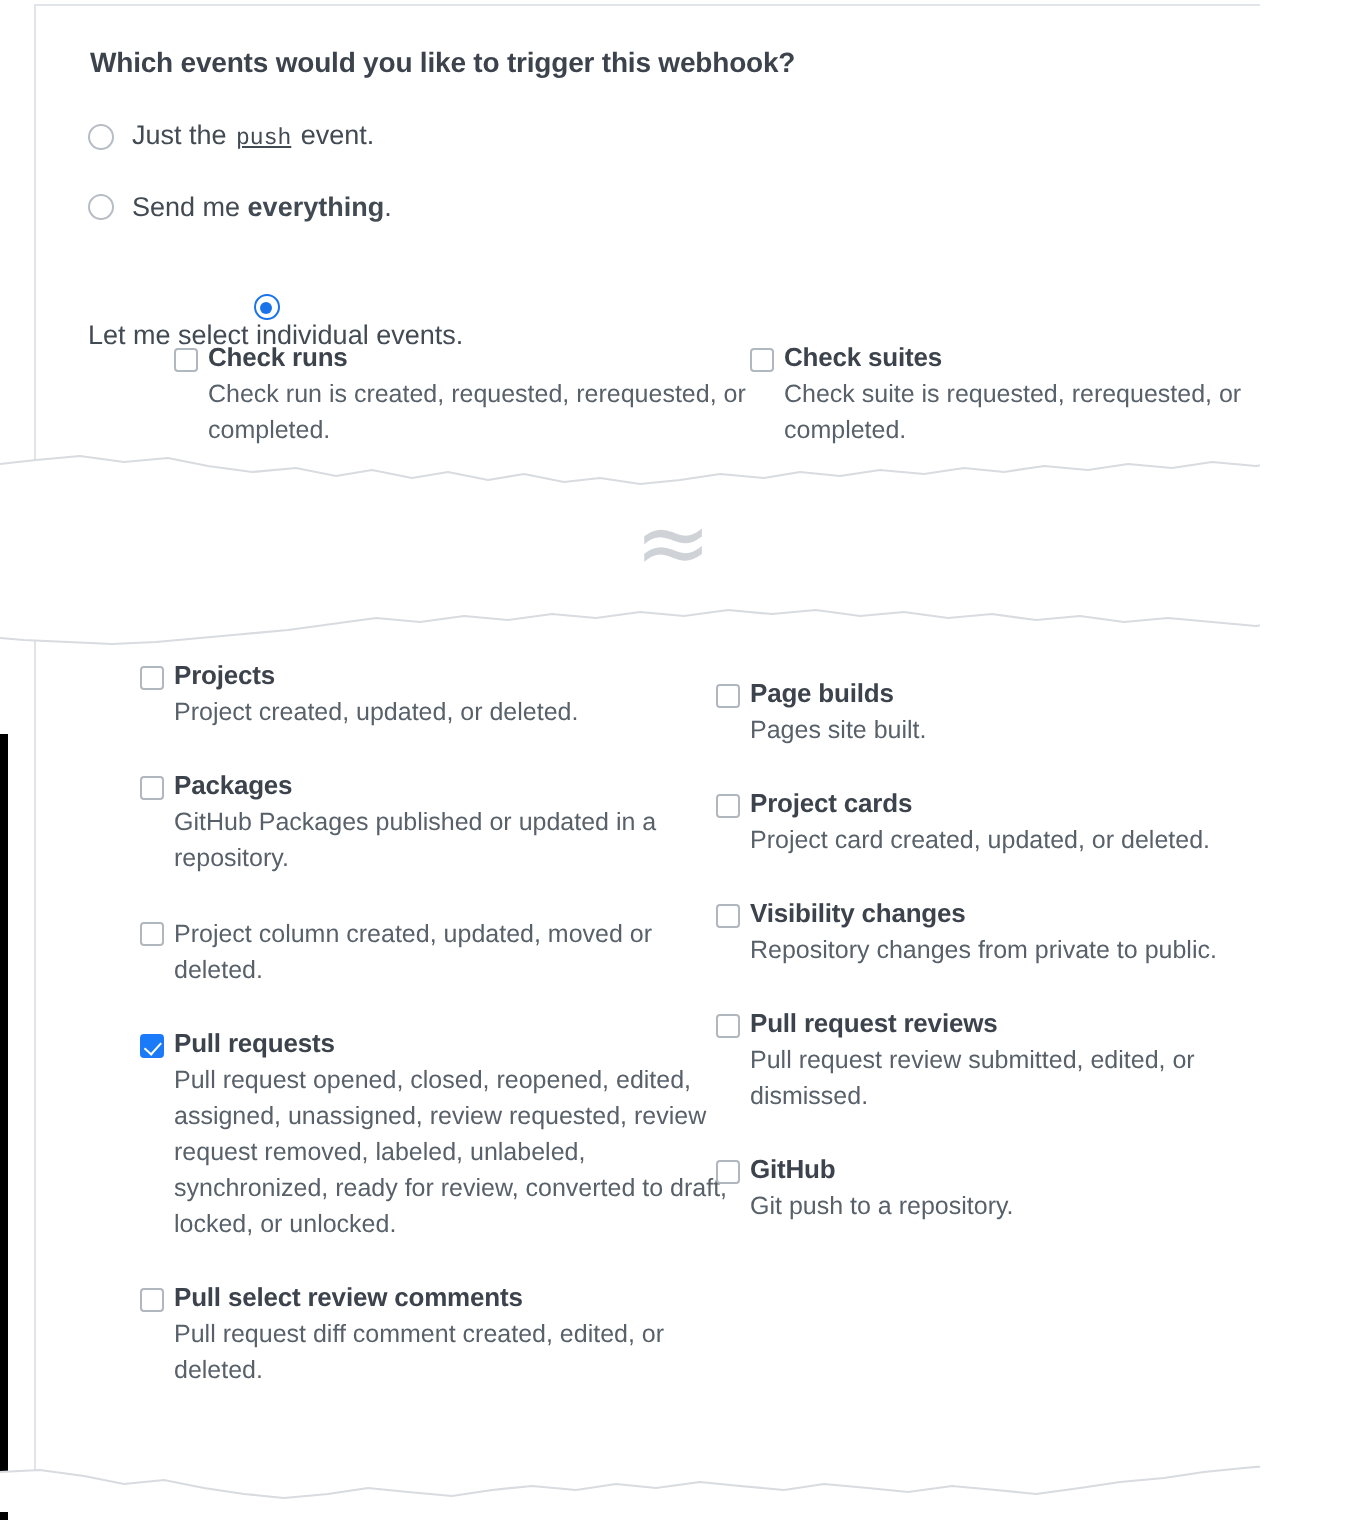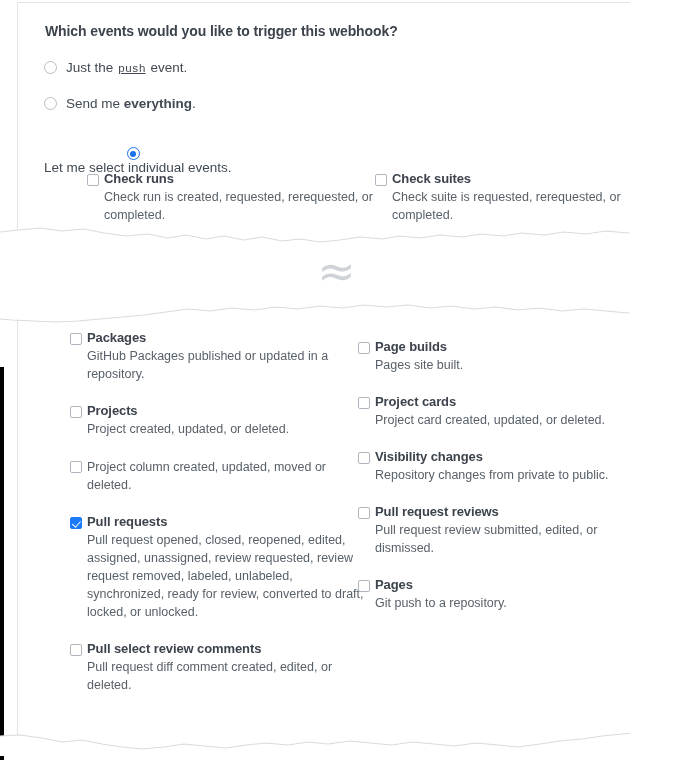--- a/index.html
+++ b/index.html
@@ -232,27 +232,27 @@
           </div>
         </div>
     </div>
   </div>
 
   <div class="panel panel-bottom">
     <div class="col col-left" style="left:28px; top:12px">
       <div id="bottom-left-events">
           <div class="event">
             <span class="cbox"></span>
+            <div class="ev-title">Projects</div>
+            <div class="ev-desc">Project created, updated, or deleted.</div>
+          </div>
+          <div class="event">
+            <span class="cbox"></span>
             <div class="ev-title">Packages</div>
             <div class="ev-desc">GitHub Packages published or updated in a repository.</div>
-          </div>
-          <div class="event">
-            <span class="cbox"></span>
-            <div class="ev-title">Projects</div>
-            <div class="ev-desc">Project created, updated, or deleted.</div>
           </div>
           <div class="event">
             <span class="cbox"></span>
             <div class="ev-desc">Project column created, updated, moved or deleted.</div>
           </div>
           <div class="event">
             <span class="cbox on"></span>
             <div class="ev-title">Pull requests</div>
             <div class="ev-desc">Pull request opened, closed, reopened, edited, assigned, unassigned, review requested, review request removed, labeled, unlabeled, synchronized, ready for review, converted to draft, locked, or unlocked.</div>
           </div>
@@ -280,21 +280,21 @@
             <div class="ev-title">Visibility changes</div>
             <div class="ev-desc">Repository changes from private to public.</div>
           </div>
           <div class="event">
             <span class="cbox"></span>
             <div class="ev-title">Pull request reviews</div>
             <div class="ev-desc">Pull request review submitted, edited, or dismissed.</div>
           </div>
           <div class="event">
             <span class="cbox"></span>
-            <div class="ev-title">Pages</div>
+            <div class="ev-title">GitHub</div>
             <div class="ev-desc">Git push to a repository.</div>
           </div>
         </div>
     </div>
   </div>
 
   <div class="tear tear-1">
     <svg viewBox="0 0 673 26" preserveAspectRatio="none" aria-hidden="true">
       <path d="M0,26 L0,8 L18,6 L40,4 L62,7 L84,5 L104,9 L126,12 L148,10 L168,14 L186,11 L206,15 L224,12 L244,16 L262,13 L282,17 L300,15 L320,18 L340,16 L360,13 L382,15 L400,12 L420,14 L440,11 L462,13 L482,10 L502,12 L522,9 L544,11 L564,8 L586,10 L606,7 L628,9 L650,6 L673,8 L673,26 Z" fill="#ffffff"></path>
       <path d="M0,8 L18,6 L40,4 L62,7 L84,5 L104,9 L126,12 L148,10 L168,14 L186,11 L206,15 L224,12 L244,16 L262,13 L282,17 L300,15 L320,18 L340,16 L360,13 L382,15 L400,12 L420,14 L440,11 L462,13 L482,10 L502,12 L522,9 L544,11 L564,8 L586,10 L606,7 L628,9 L650,6 L673,8" fill="none" stroke="#d8dbdf" stroke-width="1.1"></path>

